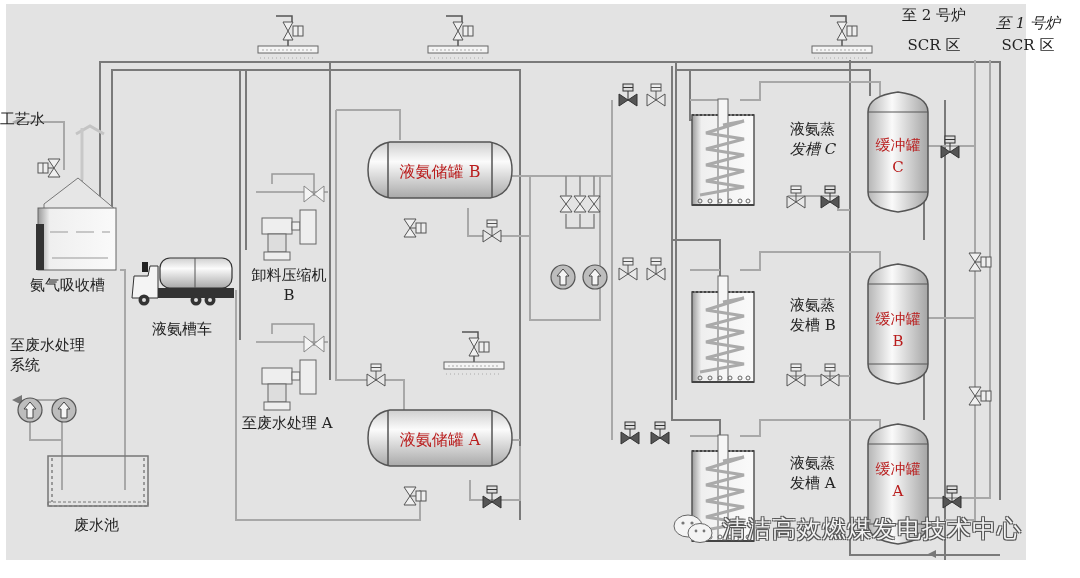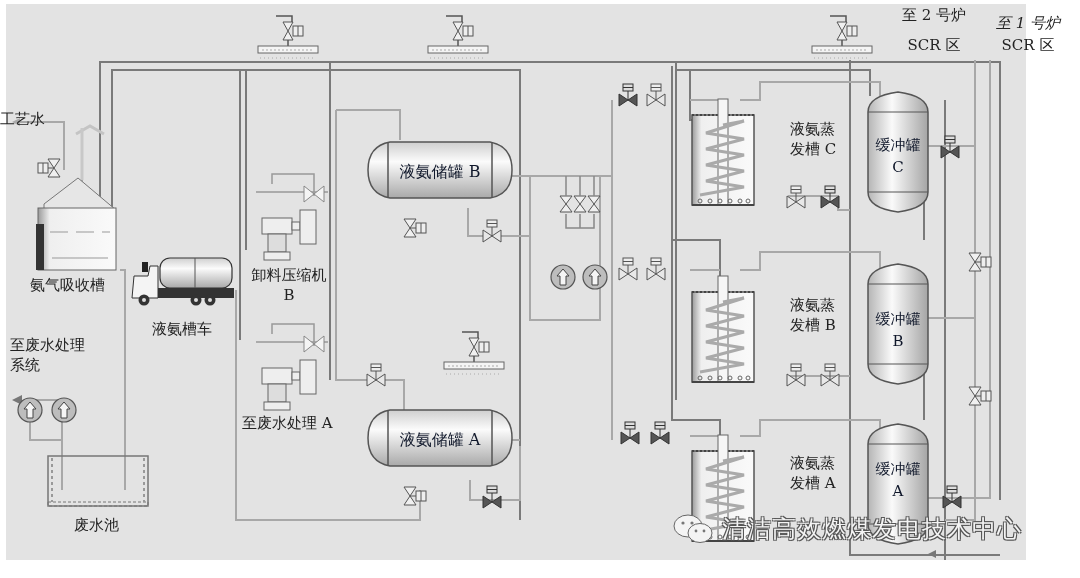--- a/index.html
+++ b/index.html
@@ -2,21 +2,21 @@
 <html><head>
 <meta charset="utf-8">
 <style>
   html,body{margin:0;padding:0;background:#ffffff;}
   body{width:1080px;height:578px;overflow:hidden;font-family:"DejaVu Sans","Liberation Sans",sans-serif;}
   #canvas{position:relative;width:1080px;height:578px;background:#ffffff;}
   #diagram-bg{position:absolute;left:6px;top:4px;width:1020px;height:556px;background:#e3e3e3;}
   svg{position:absolute;left:0;top:0;}
   .lbl{position:absolute;color:#222;font-family:"DejaVu Serif","Liberation Serif",serif;font-size:15px;line-height:18px;white-space:nowrap;}
   .lbl.c{text-align:center;}
-  .tank-label{position:absolute;color:#0f172a;font-family:"DejaVu Serif","Liberation Serif",serif;font-size:16px;text-align:center;white-space:nowrap;}
+  .tank-label{position:absolute;color:#b91c1c;font-family:"DejaVu Serif","Liberation Serif",serif;font-size:16px;text-align:center;white-space:nowrap;}
   .watermark{position:absolute;left:672px;top:512px;display:flex;align-items:center;gap:6px;}
   .watermark .wm-text{font-family:"DejaVu Sans","Liberation Sans",sans-serif;font-size:24px;font-weight:normal;color:#f4f4f4;
      text-shadow:-1px -1px 0 #555,1px -1px 0 #555,-1px 1px 0 #555,1px 1px 0 #555;letter-spacing:1px;}
 </style>
 </head>
 <body>
 
 <div id="canvas">
   <div id="diagram-bg"></div>
 
@@ -331,21 +331,21 @@
   <div class="lbl" style="left:74px;top:516px;">废水池</div>
   <div class="lbl" style="left:152px;top:320px;">液氨槽车</div>
   <div class="lbl c" style="left:244px;top:266px;width:90px;">卸料压缩机</div>
   <div class="lbl c" style="left:244px;top:286px;width:90px;">B</div>
   <div class="lbl" style="left:242px;top:414px;">至废水处理 A</div>
 
   <div class="tank-label" style="left:372px;top:430px;width:136px;">液氨储罐 A</div>
   <div class="tank-label" style="left:372px;top:162px;width:136px;">液氨储罐 B</div>
 
   <div class="lbl" style="left:790px;top:120px;">液氨蒸</div>
-  <div class="lbl" style="left:790px;top:140px;">发槽 C</div>
+  <div class="lbl" style="left:790px;top:140px;font-style:italic;">发槽 C</div>
   <div class="lbl" style="left:790px;top:296px;">液氨蒸</div>
   <div class="lbl" style="left:790px;top:316px;">发槽 B</div>
   <div class="lbl" style="left:790px;top:454px;">液氨蒸</div>
   <div class="lbl" style="left:790px;top:474px;">发槽 A</div>
 
   <div class="tank-label" style="left:868px;top:136px;width:60px;font-size:15px;">缓冲罐</div>
   <div class="tank-label" style="left:868px;top:158px;width:60px;font-size:15px;">C</div>
   <div class="tank-label" style="left:868px;top:310px;width:60px;font-size:15px;">缓冲罐</div>
   <div class="tank-label" style="left:868px;top:332px;width:60px;font-size:15px;">B</div>
   <div class="tank-label" style="left:868px;top:460px;width:60px;font-size:15px;">缓冲罐</div>

